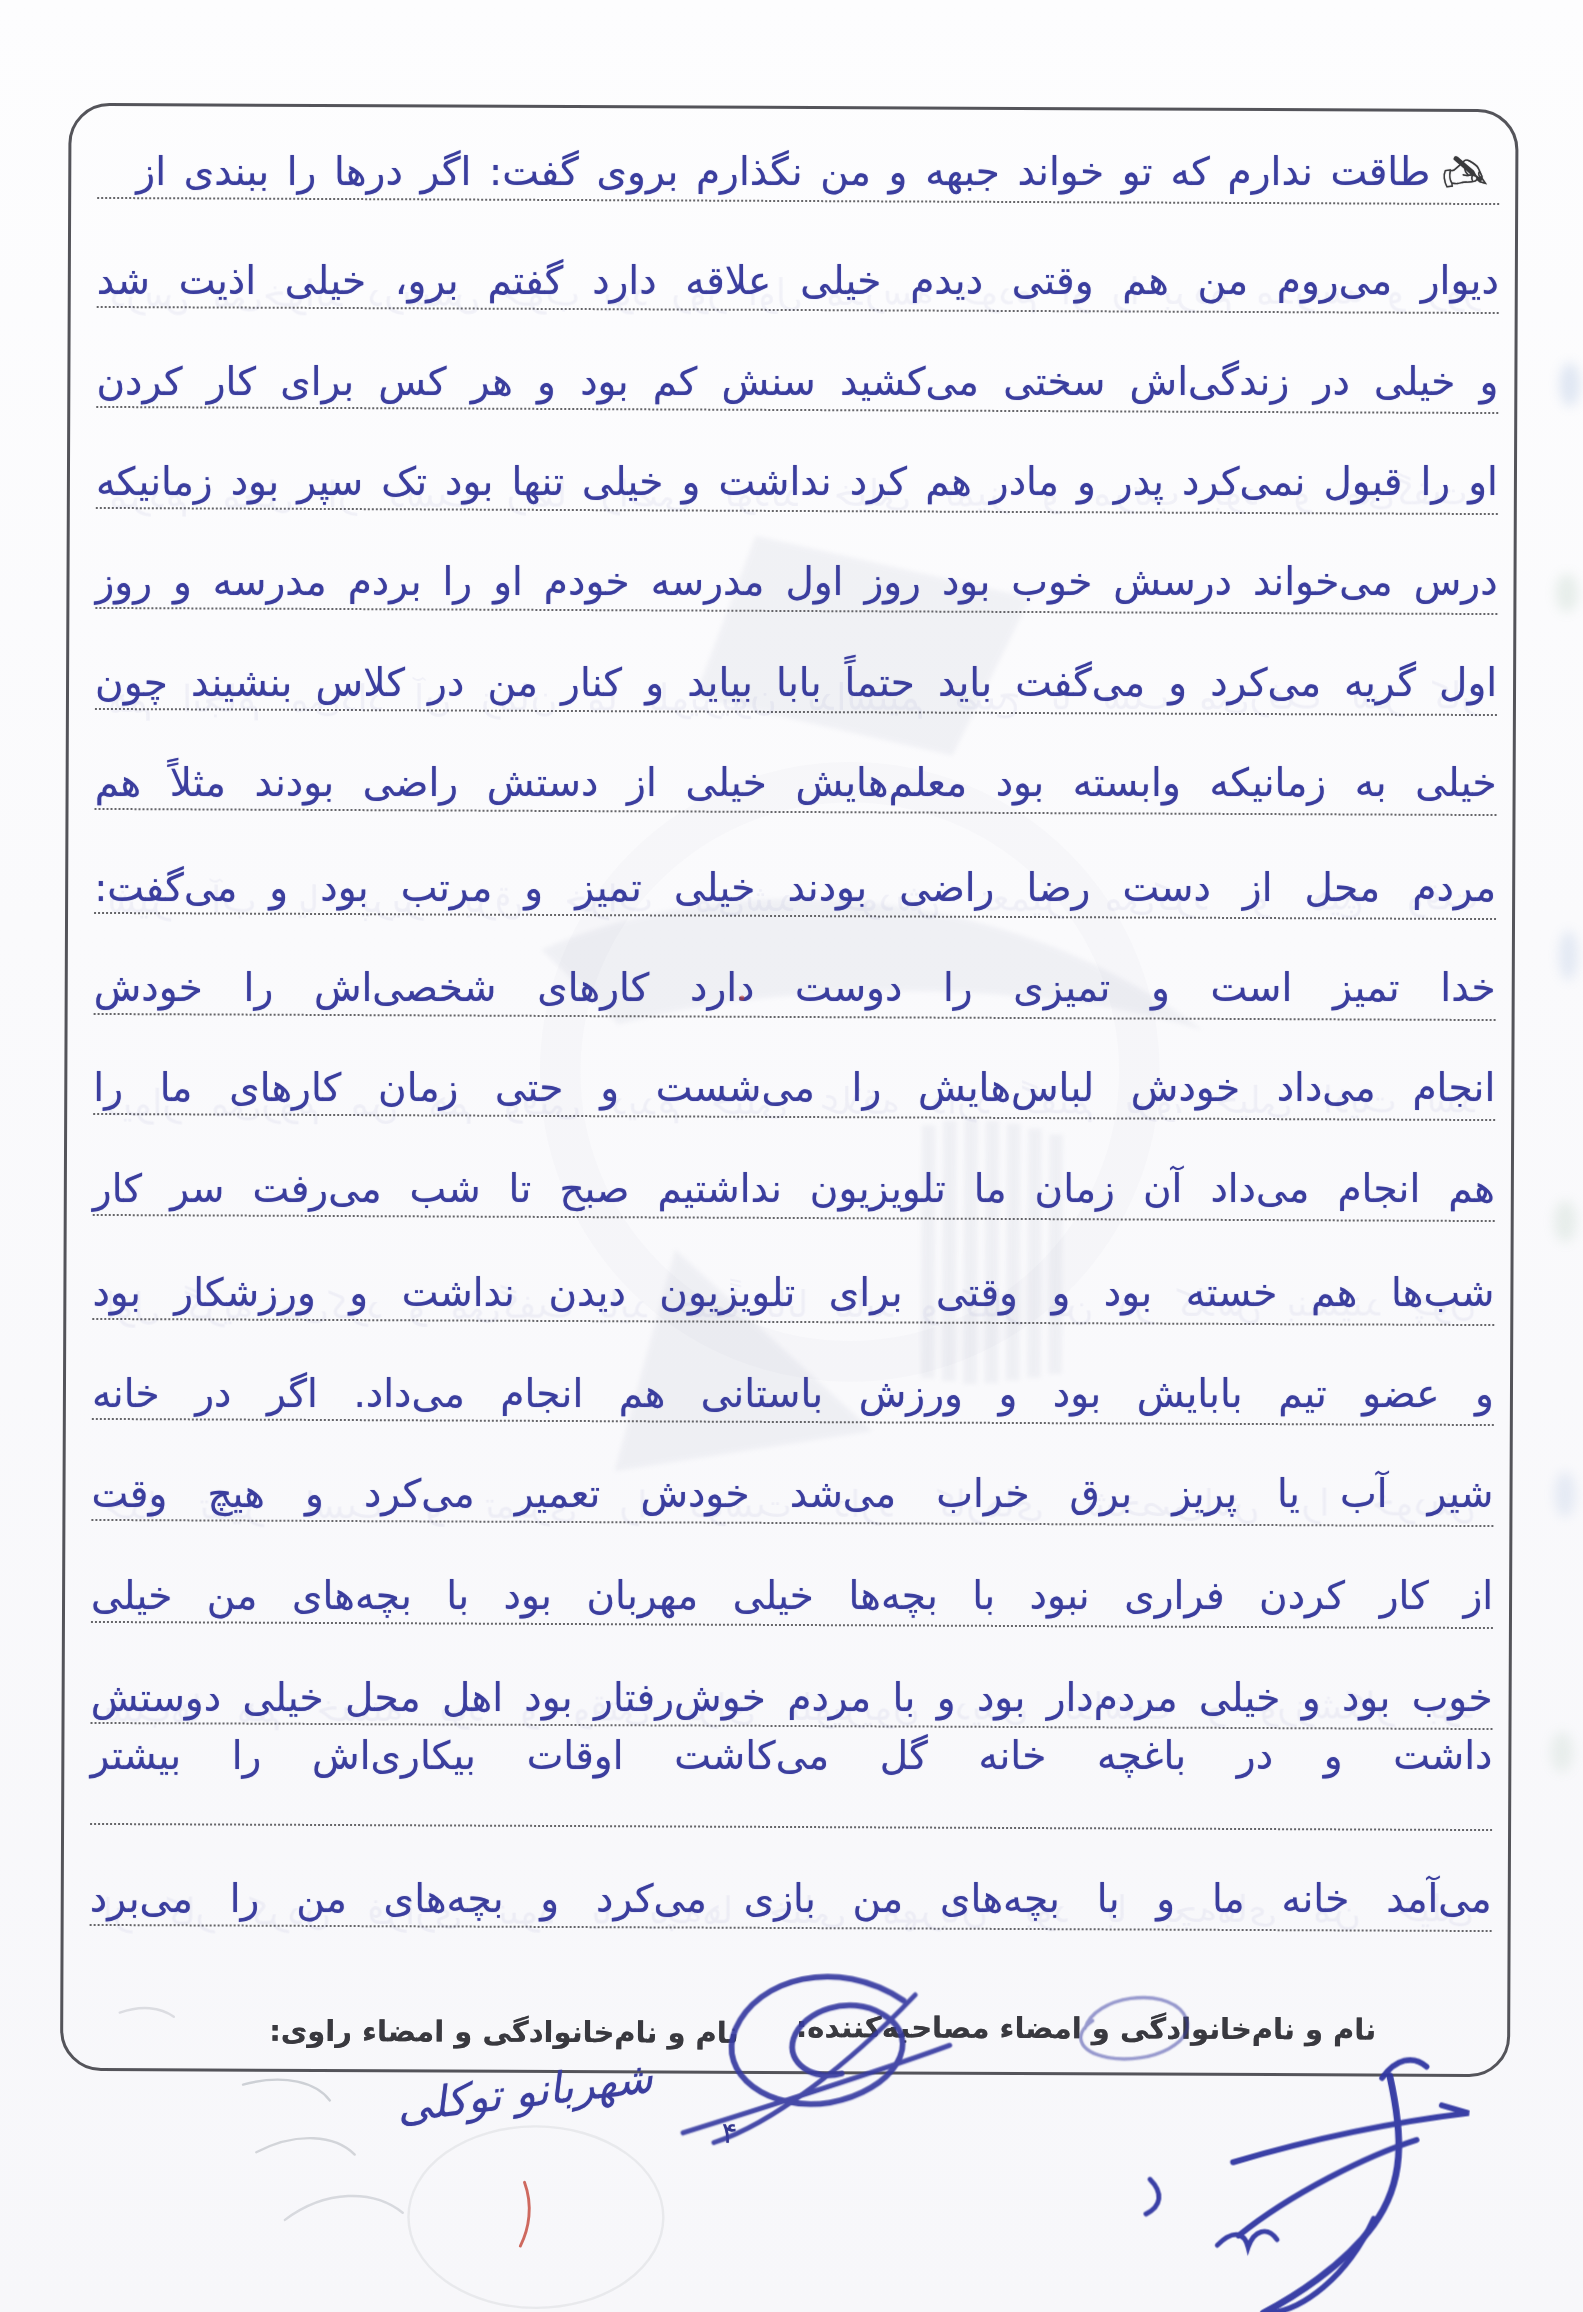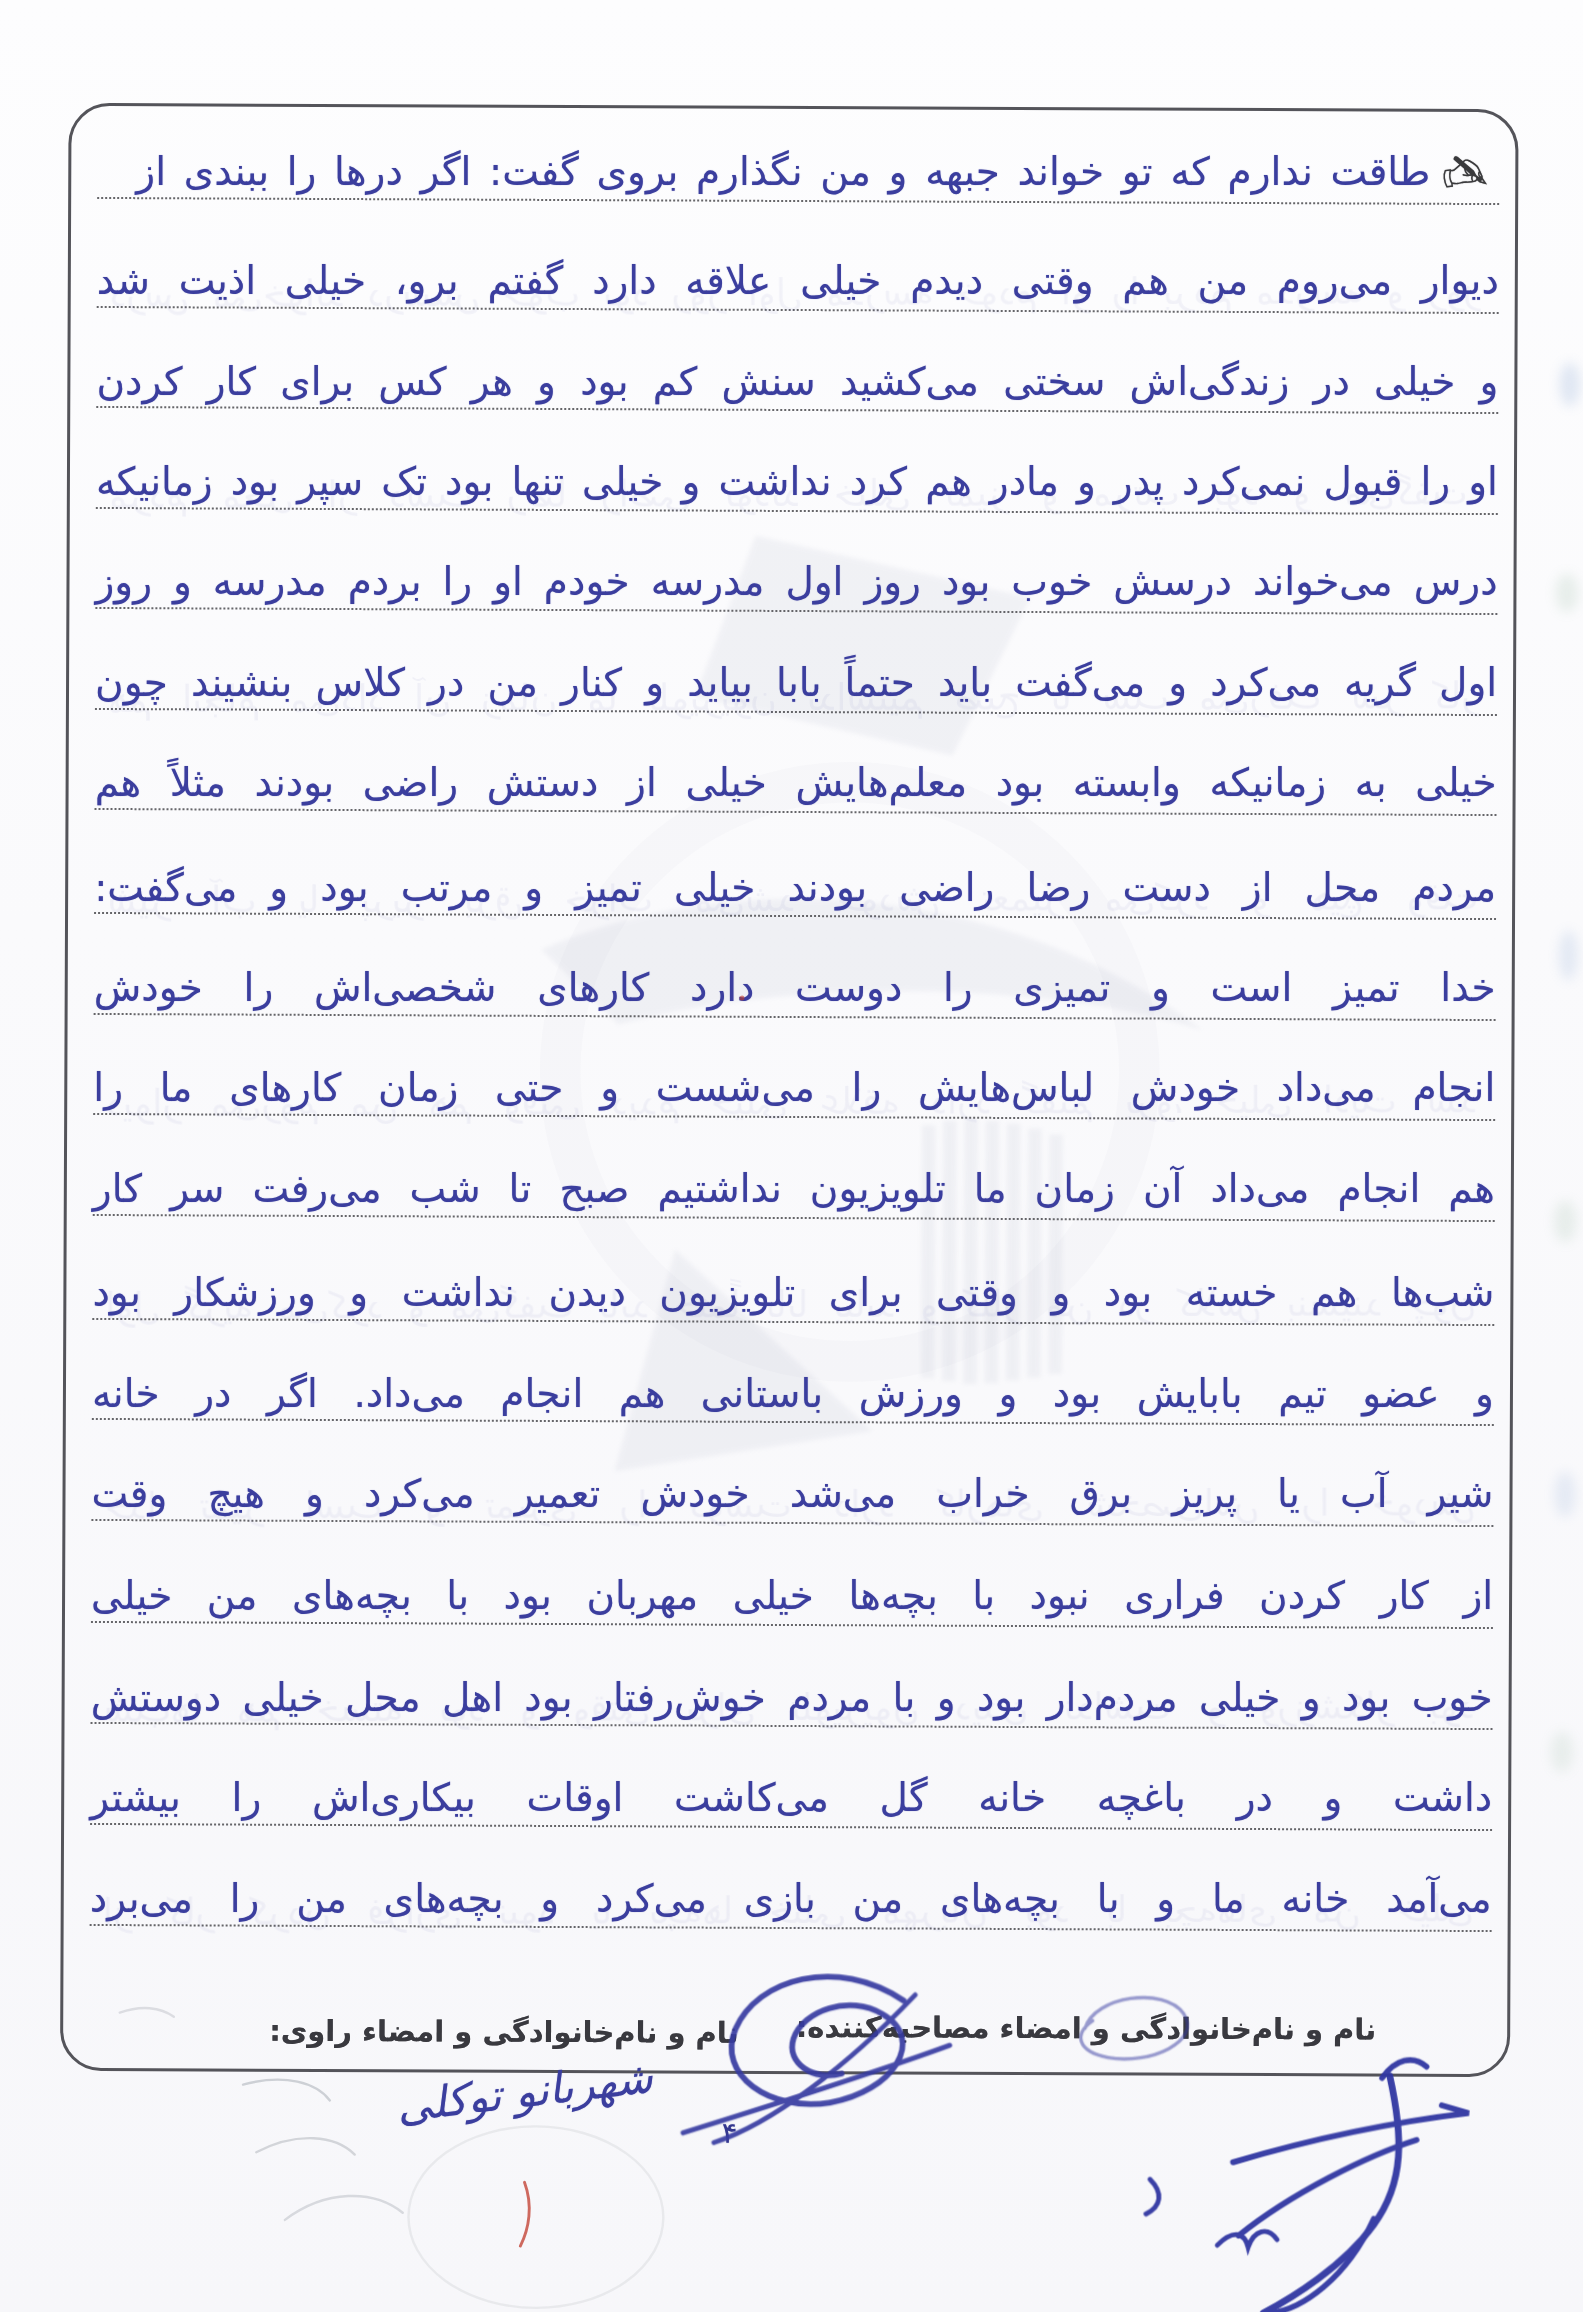--- a/index.html
+++ b/index.html
@@ -105,21 +105,21 @@
     <div class="hw" style="top:747px">خیلی به زمانیکه وابسته بود معلم‌هایش خیلی از دستش راضی بودند مثلاً هم</div>
     <div class="hw" style="top:852px">مردم محل از دست رضا راضی بودند خیلی تمیز و مرتب بود و می‌گفت:</div>
     <div class="hw" style="top:952px">خدا تمیز است و تمیزی را دوست دارد کارهای شخصی‌اش را خودش</div>
     <div class="hw" style="top:1052px">انجام می‌داد خودش لباس‌هایش را می‌شست و حتی زمان کارهای ما را</div>
     <div class="hw" style="top:1153px">هم انجام می‌داد آن زمان ما تلویزیون نداشتیم صبح تا شب می‌رفت سر کار</div>
     <div class="hw" style="top:1257px">شب‌ها هم خسته بود و وقتی برای تلویزیون دیدن نداشت و ورزشکار بود</div>
     <div class="hw" style="top:1358px">و عضو تیم بابایش بود و ورزش باستانی هم انجام می‌داد. اگر در خانه</div>
     <div class="hw" style="top:1458px">شیر آب یا پریز برق خراب می‌شد خودش تعمیر می‌کرد و هیچ وقت</div>
     <div class="hw" style="top:1560px">از کار کردن فراری نبود با بچه‌ها خیلی مهربان بود با بچه‌های من خیلی</div>
     <div class="hw" style="top:1662px">خوب بود و خیلی مردم‌دار بود و با مردم خوش‌رفتار بود اهل محل خیلی دوستش</div>
-    <div class="hw" style="top:1762px">داشت و در باغچه خانه گل می‌کاشت اوقات بیکاری‌اش را بیشتر</div>
+    <div class="hw" style="top:1720px">داشت و در باغچه خانه گل می‌کاشت اوقات بیکاری‌اش را بیشتر</div>
     <div class="hw" style="top:1863px">می‌آمد خانه ما و با بچه‌های من بازی می‌کرد و بچه‌های من را می‌برد</div>
 
     <div class="ghost" style="top:259px">درس می‌خواند درسش خوب بود روز اول مدرسه خودم او را بردم مدرسه و روز</div>
     <div class="ghost" style="top:460px">مردم محل از دست رضا راضی بودند خیلی تمیز و مرتب بود و می‌گفت:</div>
     <div class="ghost" style="top:664px">هم انجام می‌داد آن زمان ما تلویزیون نداشتیم صبح تا شب می‌رفت سر کار</div>
     <div class="ghost" style="top:865px">شیر آب یا پریز برق خراب می‌شد خودش تعمیر می‌کرد و هیچ وقت</div>
     <div class="ghost" style="top:1068px">دیوار می‌روم من هم وقتی دیدم خیلی علاقه دارد گفتم برو، خیلی اذیت شد</div>
     <div class="ghost" style="top:1271px">اول گریه می‌کرد و می‌گفت باید حتماً بابا بیاید و کنار من در کلاس بنشیند چون</div>
     <div class="ghost" style="top:1471px">خدا تمیز است و تمیزی را دوست دارد کارهای شخصی‌اش را خودش</div>
     <div class="ghost" style="top:1674px">شب‌ها هم خسته بود و وقتی برای تلویزیون دیدن نداشت و ورزشکار بود</div>

